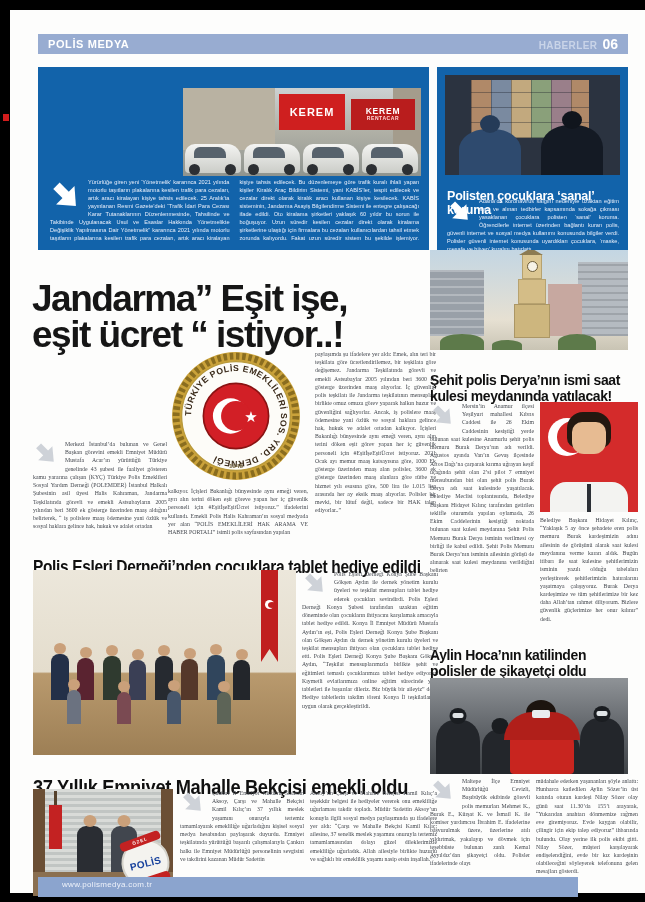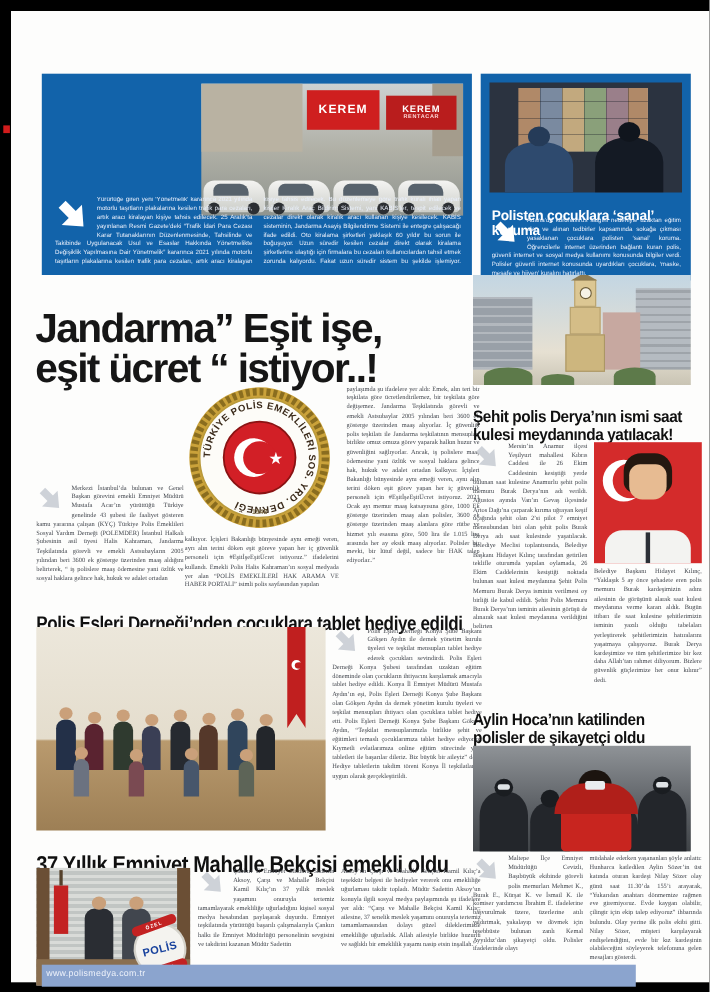--- a/index.html
+++ b/index.html
@@ -32,21 +32,21 @@
   .arrow i{position:absolute;left:9px;top:1px;width:7px;height:11px}
   .arrow b{position:absolute;left:2px;top:11px;width:0;height:0;border-left:10.5px solid transparent;border-right:10.5px solid transparent;border-top:12px solid}
   .arrow-w i{background:#fff}.arrow-w b{border-top-color:#fff}
   .arrow-g i{background:#ced2d8}.arrow-g b{border-top-color:#ced2d8}
   .arrow-lg{width:30px;height:30px}.arrow-lg i{left:11px;width:9px;height:14px}
   .arrow-lg b{left:2px;top:14px;border-left:13px solid transparent;border-right:13px solid transparent;border-top:15px solid}
   .arrow-lg.arrow-w b{border-top-color:#fff}
 
   
   .photo{position:absolute;overflow:hidden}
-  .ph-traffic{left:145px;top:9px;width:238px;height:120px;background:linear-gradient(180deg,#ccd1d2 0%,#b0b0a6 50%,#8f948f 100%)}
+  .ph-traffic{left:145px;top:21px;width:238px;height:88px;background:linear-gradient(180deg,#ccd1d2 0%,#b0b0a6 50%,#8f948f 100%)}
   .bld1{position:absolute;left:0;top:0;width:92px;height:62px;background:#b9b2a2}
   .bld2{position:absolute;left:210px;top:0;width:28px;height:66px;background:#a49c8c}
   .sign-kerem{position:absolute;left:96px;top:6px;width:66px;height:36px;background:#cf1f1f;color:#fff;
        font-weight:800;font-size:11px;letter-spacing:1px;display:flex;align-items:center;justify-content:center}
   .sign-rent{position:absolute;left:168px;top:11px;width:64px;height:31px;background:#b91d1d;color:#fff;
        display:flex;flex-direction:column;align-items:center;justify-content:center;line-height:1.1}
   .sign-rent .l1{font-weight:800;font-size:8.5px;letter-spacing:.8px}
   .sign-rent .l2{font-weight:700;font-size:5px;color:#ffd9d9;letter-spacing:.6px}
   .car{position:absolute;bottom:3px;height:29px;width:56px;background:linear-gradient(#f4f4f2,#cbcdc8);border-radius:10px 14px 4px 4px}
   .car:before{content:"";position:absolute;left:9px;top:3px;width:32px;height:11px;background:#57626c;border-radius:6px 8px 0 0}
@@ -143,27 +143,34 @@
   .tablet-col{left:292px;top:560px;width:136px;height:186px}
   .bekci-col2{left:170px;top:779px;width:124px;height:108px}
   .bekci-col3{left:300px;top:779px;width:127px;height:108px}
   .sehit-col1{left:420px;top:392px;width:104px;height:230px}
   .sehit-col2{left:530px;top:506px;width:98px;height:116px}
   .aylin-col1{left:420px;top:767px;width:100px;height:120px}
   .aylin-col2{left:526px;top:767px;width:102px;height:120px}
 
   
   .footbar{position:absolute;left:28px;top:867px;width:540px;height:20px;background:#8ba4ce;
-       color:#eef2fa;font-size:8px;line-height:16px;padding-left:4px;box-sizing:border-box;letter-spacing:.3px}
+       color:#eef2fa;font-size:8px;line-height:16px;padding-left:24px;box-sizing:border-box;letter-spacing:.3px}
 </style>
 </head>
 <body>
 
 <div class="page">
 
+  <div class="topbar">
+    <span class="brand">POLİS MEDYA</span>
+    <span class="right">
+      <span class="sectionlbl">HABERLER</span>
+      <span class="pageno">06</span>
+    </span>
+  </div>
 
   <section class="panel p-traffic">
     <div class="photo ph-traffic">
       <div class="bld1"></div>
       <div class="bld2"></div>
       <div class="sign-kerem">KEREM</div>
       <div class="sign-rent">
         <span class="l1">KEREM</span>
         <span class="l2">RENTACAR</span>
       </div>

